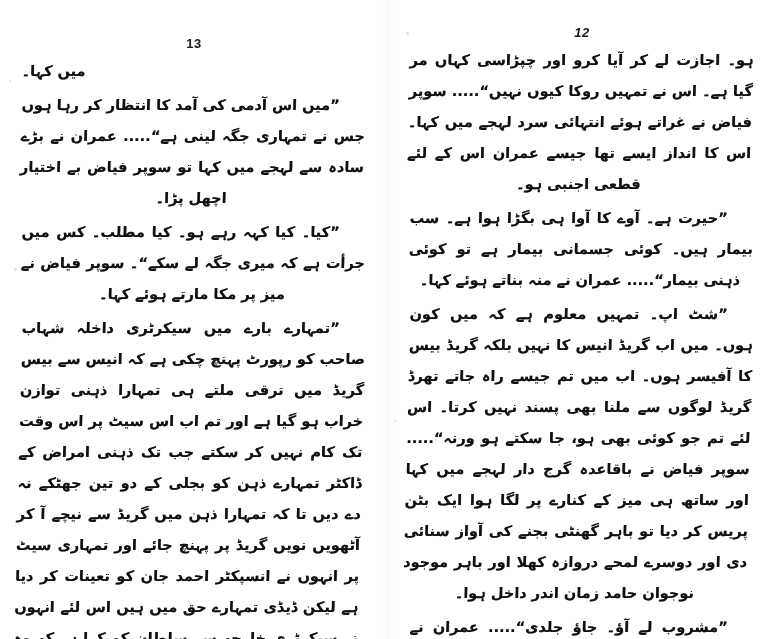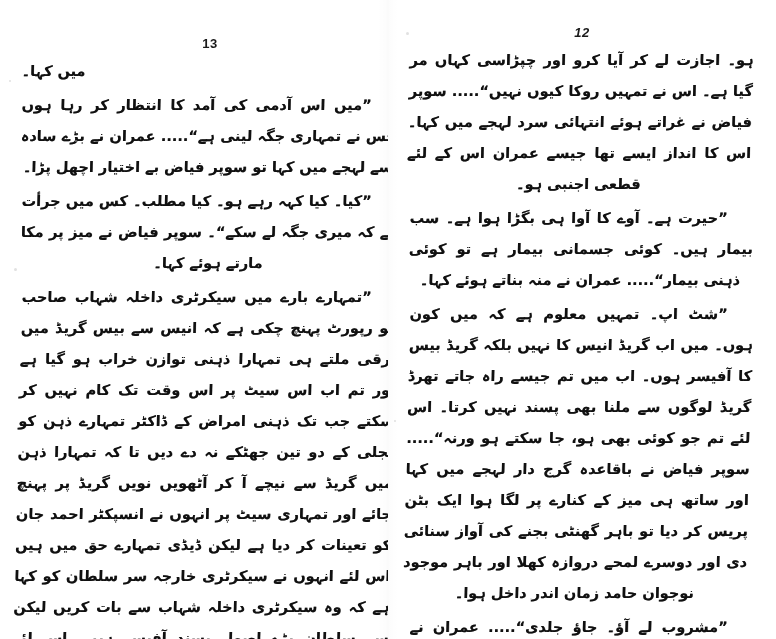--- a/index.html
+++ b/index.html
@@ -33,21 +33,20 @@
     height: 639px;
     background: #ffffff;
   }
   .page--right {            
     left: 388px;
     width: 388px;
   }
   .page--left {             
     left: 0px;
     width: 388px;
-    padding-left: 32px;
   }
 
   
   .scan-speckle {
     position: absolute;
     background: #c9c9c9;
     border-radius: 50%;
     opacity: .55;
   }
   .gutter-shade {

